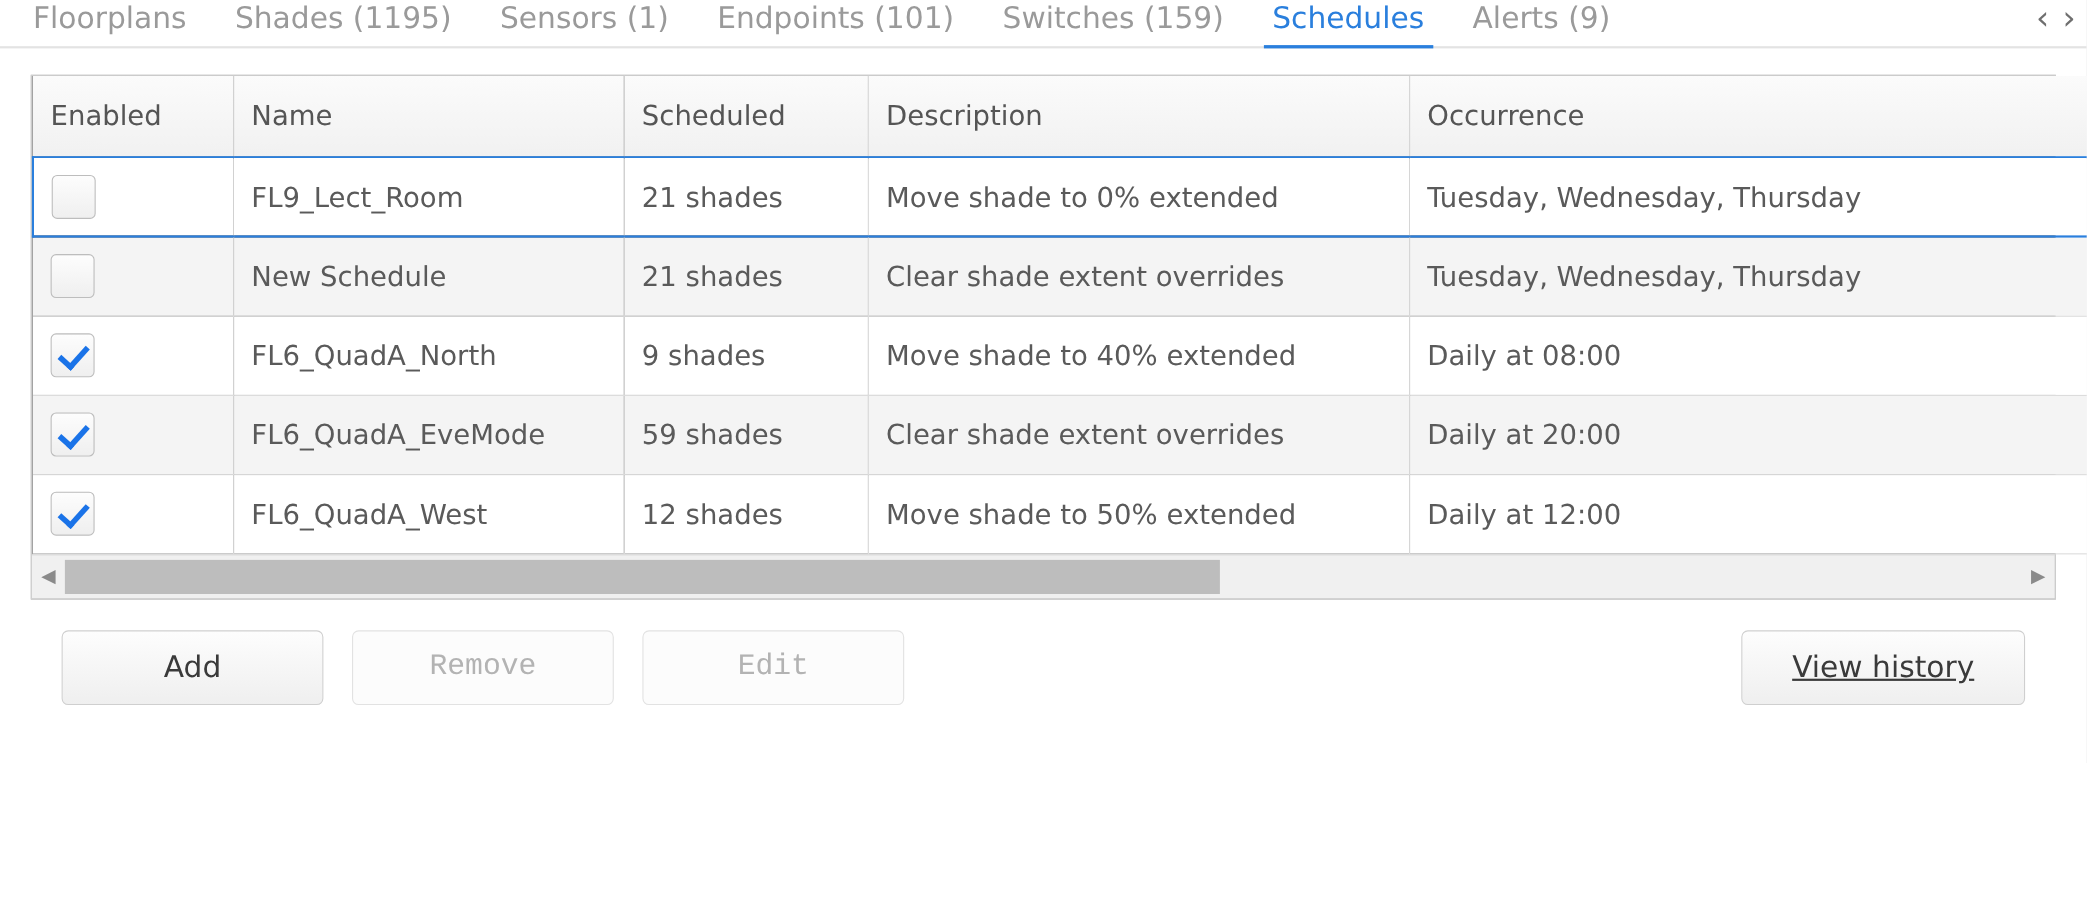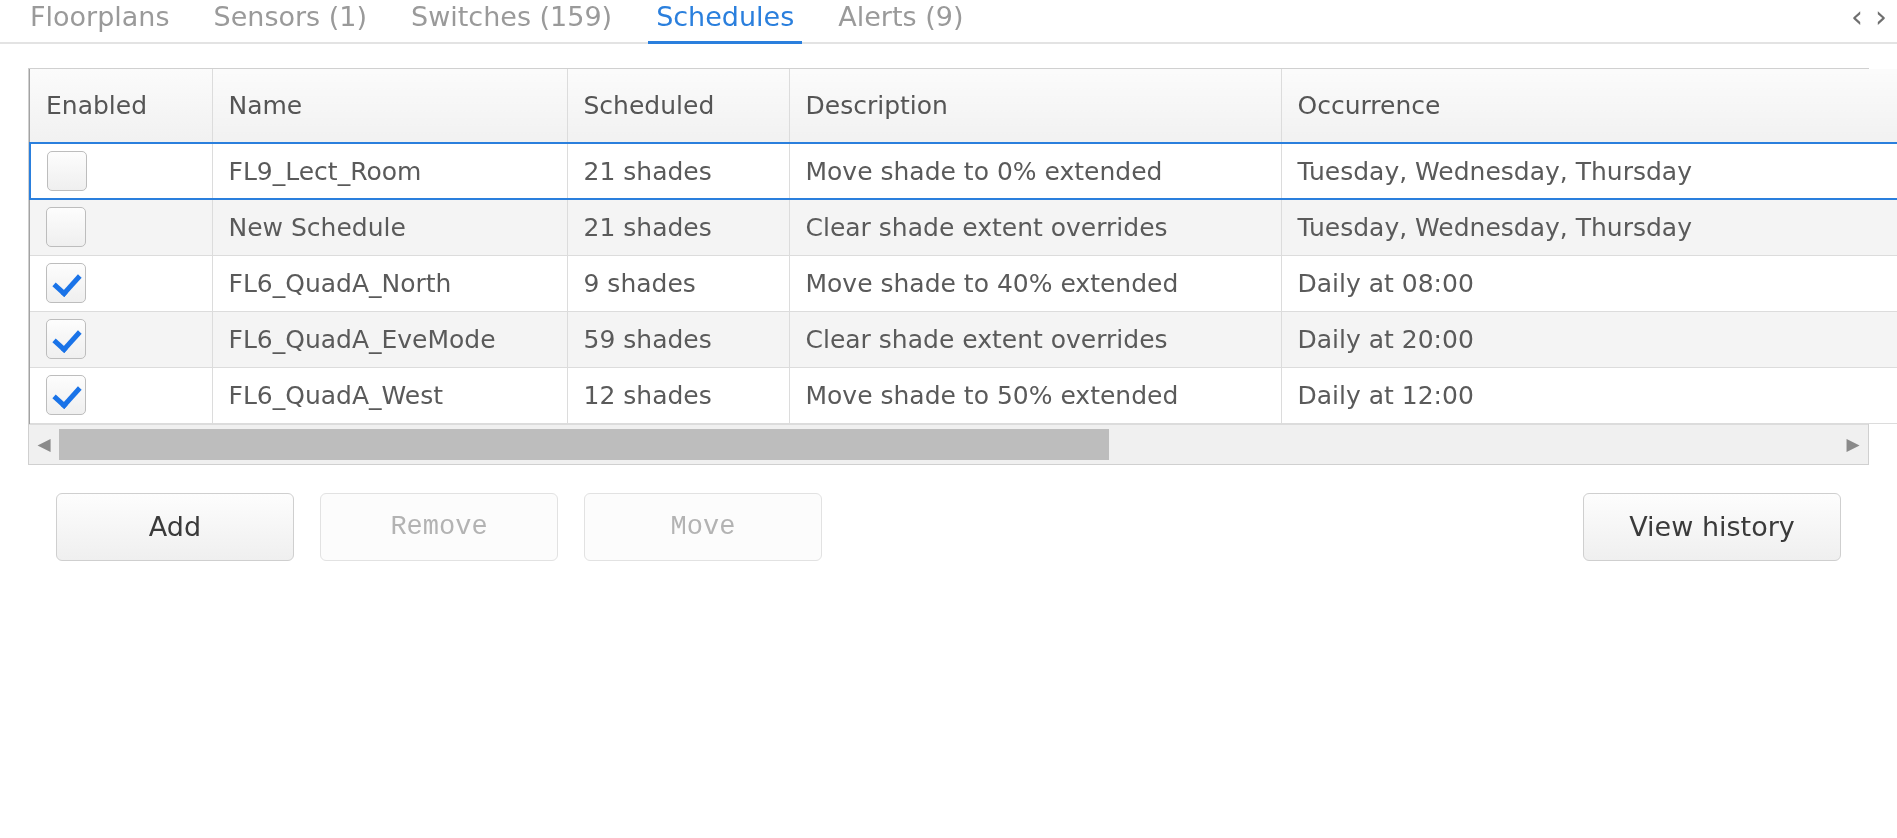--- a/index.html
+++ b/index.html
@@ -77,21 +77,21 @@
     border-collapse: collapse;
     table-layout: fixed;
     width: 1975px;       
     font-size: 25px;
   }
   table.grid th, table.grid td {
     border-right: 1px solid #dcdcdc;
     border-bottom: 1px solid #dcdcdc;
     text-align: left;
     padding: 0 16px;
-    height: 56px;
+    height: 72px;
     overflow: hidden;
     white-space: nowrap;
     box-sizing: border-box;
     color: #5a5a5a;
     font-weight: normal;
   }
   table.grid thead th {
     background: linear-gradient(#fbfbfb, #f1f1f1);
     color: #555555;
     height: 74px;
@@ -199,29 +199,31 @@
     cursor: pointer;
     font-family: "DejaVu Sans", "Liberation Sans", sans-serif;
   }
   .btn.disabled {
     color: #b3b3b3;
     border-color: #e2e2e2;
     background: #fcfcfc;
     cursor: default;
     font-family: Liberation Mono, monospace;
   }
-  .btn.right { margin-left: auto; margin-right: 0; min-width: 258px; }
+  .btn.right { margin-left: auto; margin-right: 0; min-width: 258px; text-decoration: underline; }
 </style>
 </head>
 <body>
 
 <div class="tabbar">
   <div id="tabs-host" style="display:flex; align-items:flex-end;">
       <div class="tab">Floorplans</div>
+      <div class="tab">Shades (1195)</div>
       <div class="tab">Sensors (1)</div>
+      <div class="tab">Endpoints (101)</div>
       <div class="tab">Switches (159)</div>
       <div class="tab active">Schedules</div>
       <div class="tab">Alerts (9)</div>
     </div>
   <div class="tab-nav">
     <span class="chev">‹</span>
     <span class="chev">›</span>
   </div>
 </div>
 
@@ -288,16 +290,16 @@
       <div class="hs-track">
         <div class="hs-thumb" id="hs-thumb" style="width: 59%;"></div>
       </div>
       <div class="hs-arrow">▶</div>
     </div>
   </div>
 
   <div class="buttons">
     <div class="btn" id="btn-add">Add</div>
     <div class="btn disabled" id="btn-remove">Remove</div>
-    <div class="btn disabled" id="btn-edit">Move</div>
+    <div class="btn disabled" id="btn-edit">Edit</div>
     <div class="btn right" id="btn-history">View history</div>
   </div>
 </div>
 
 </body></html>

